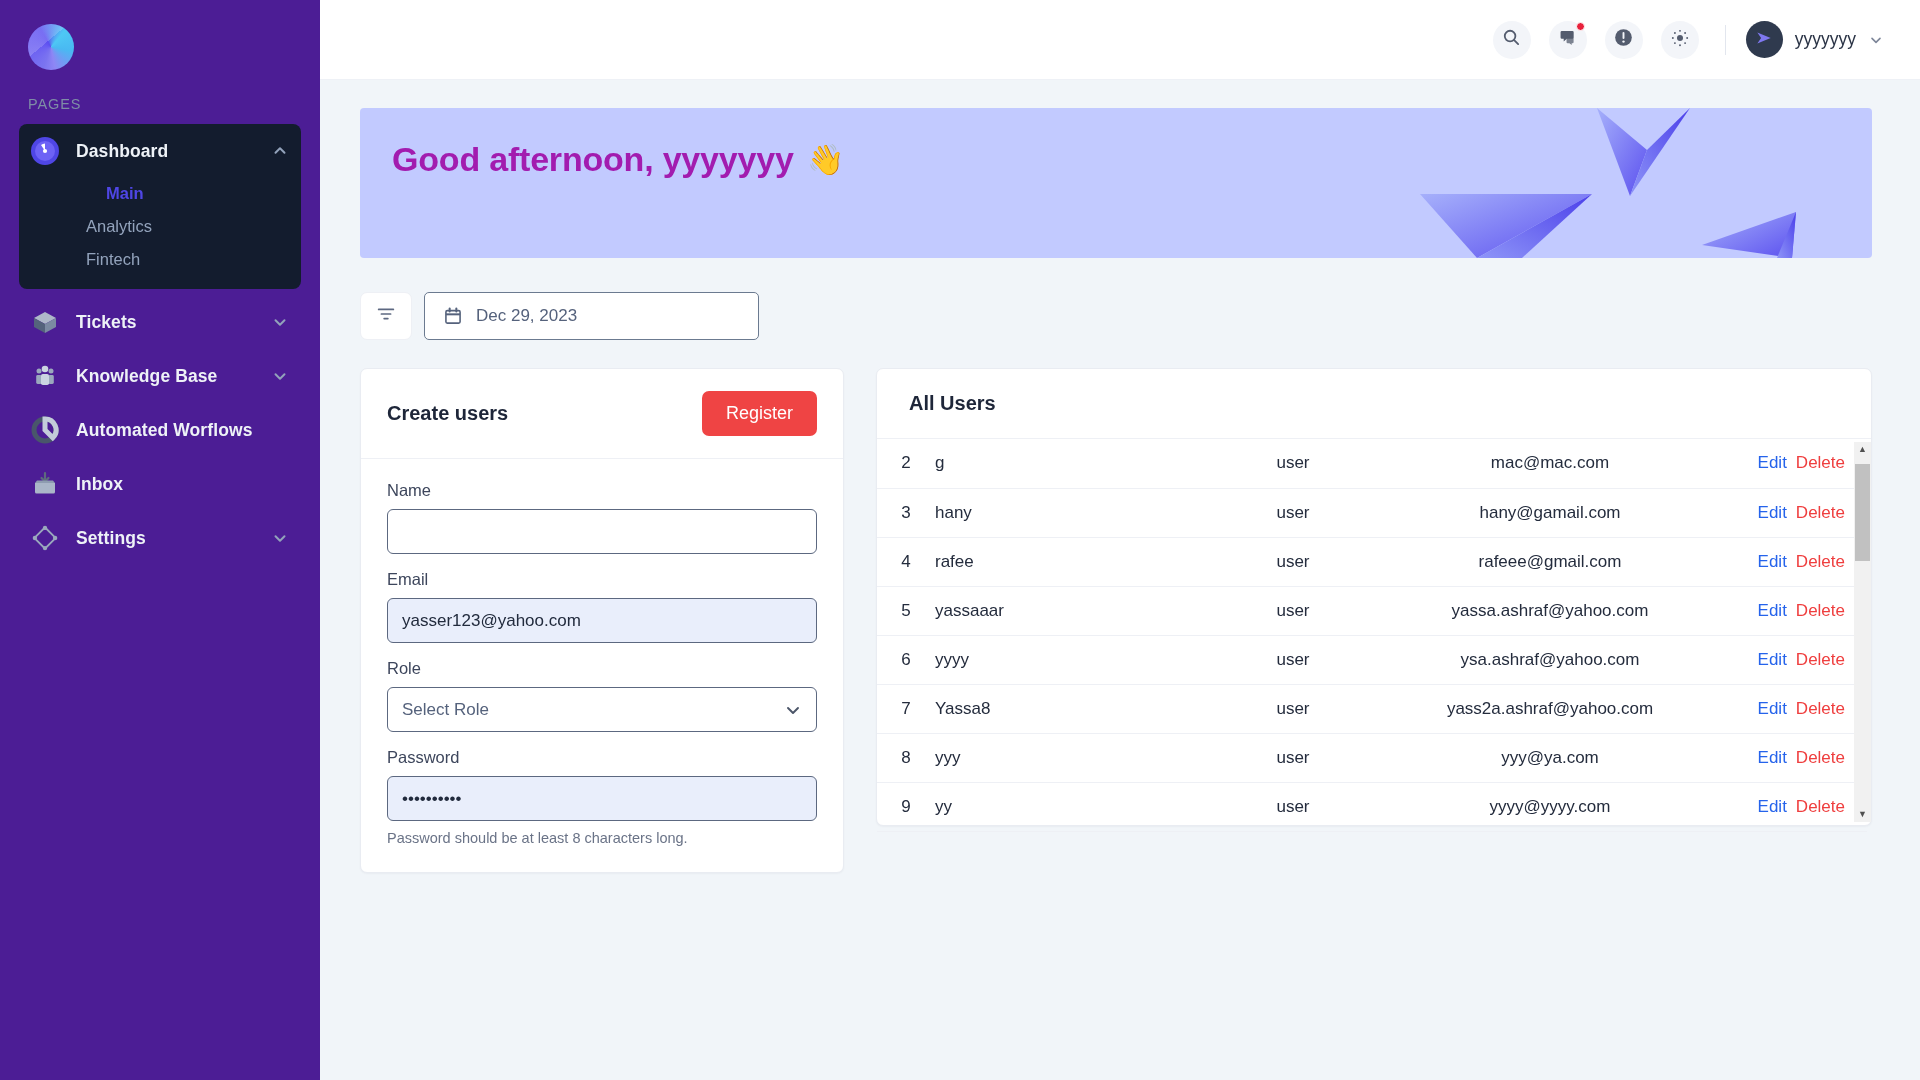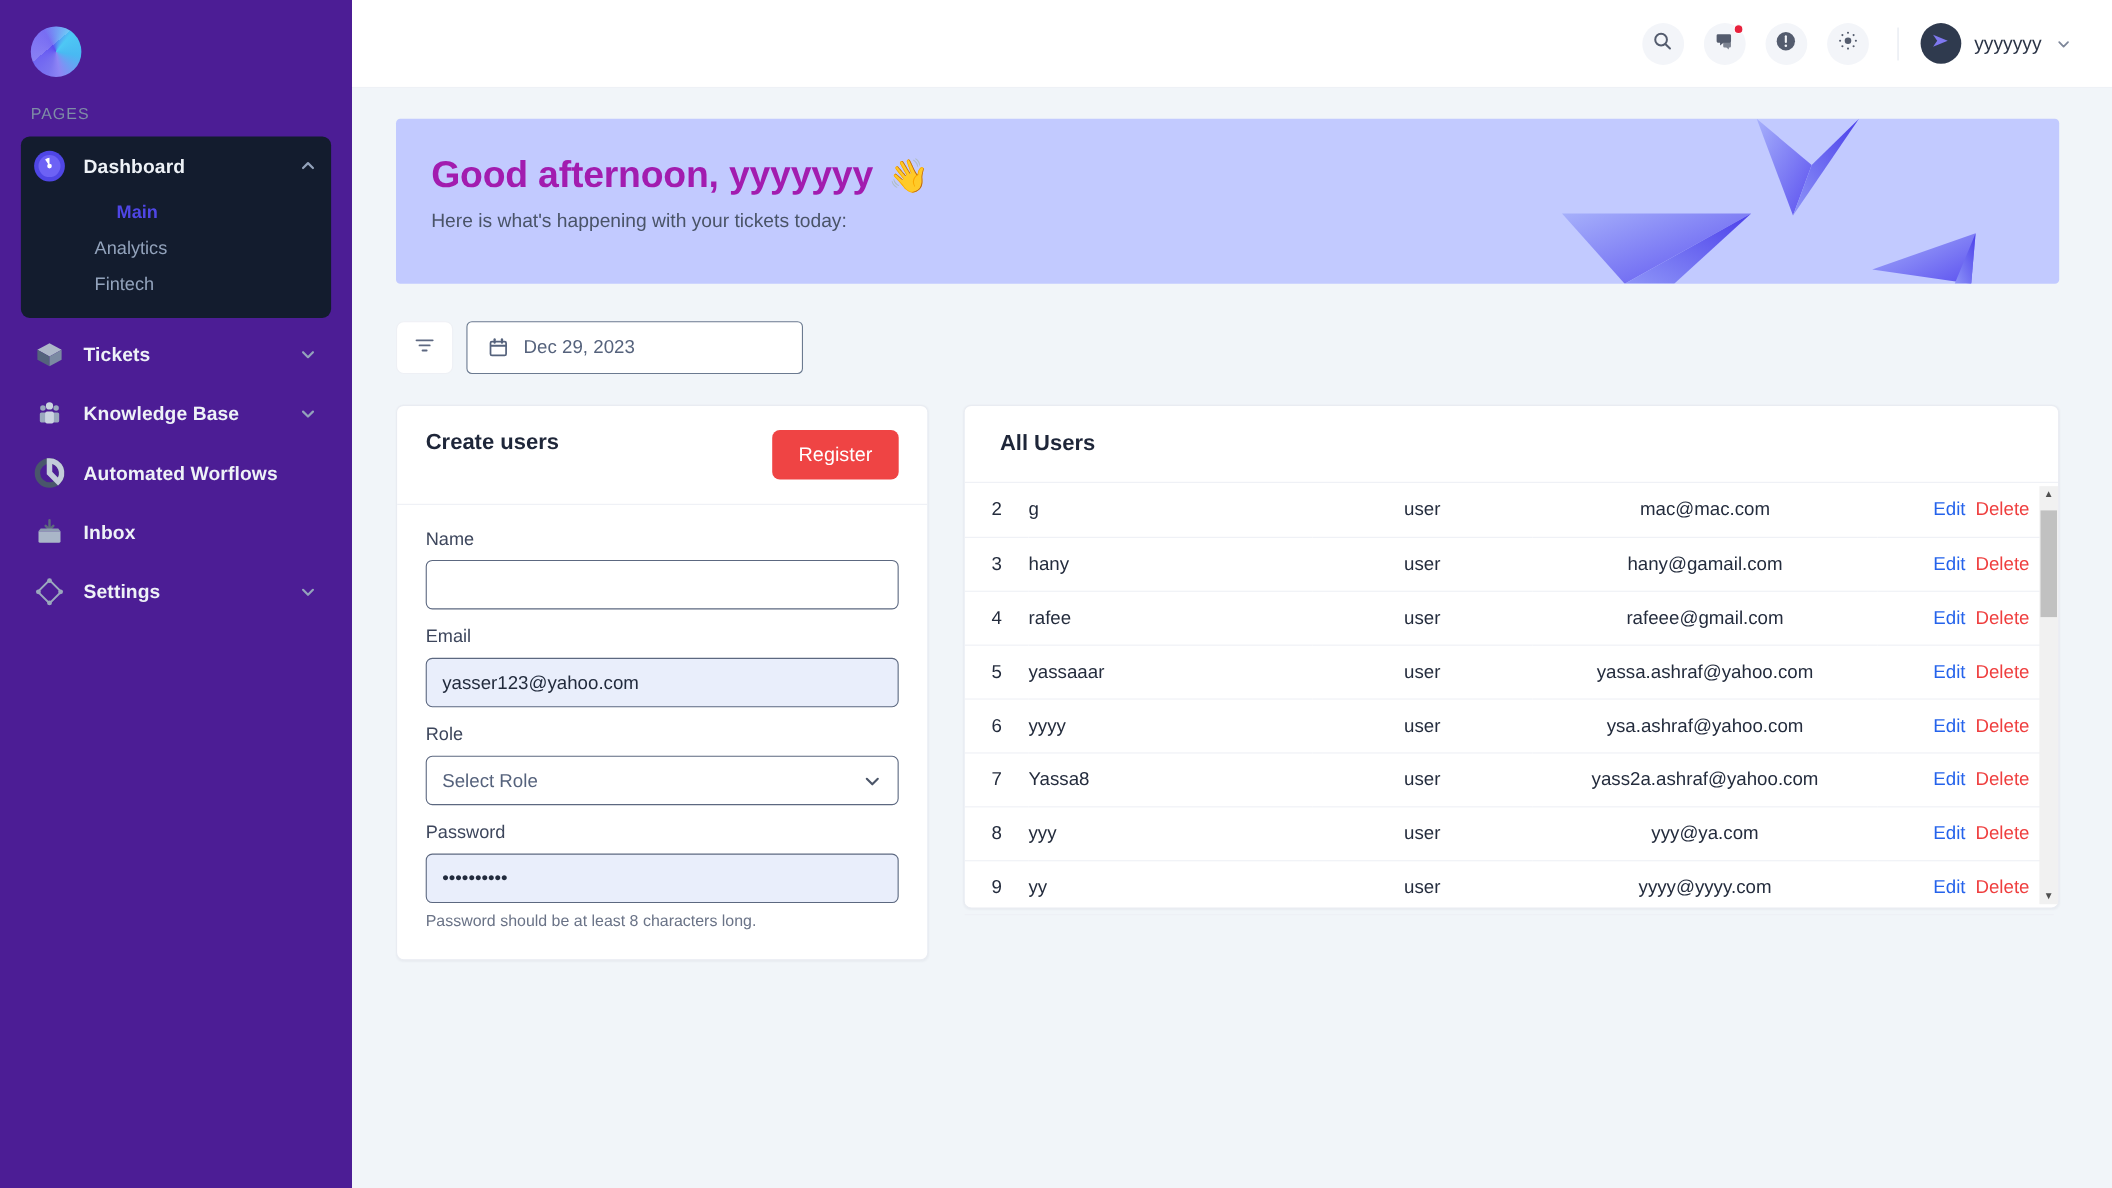--- a/index.html
+++ b/index.html
@@ -96,36 +96,36 @@
   .banner svg.deco { position: absolute; right: 0; top: 0; height: 150px; width: 500px; }
 
   
   .filter-row { display: flex; gap: 12px; margin-top: 34px; }
   .filter-btn {
     width: 52px; height: 48px; background: #fff; border: 1px solid #eef0f5;
     border-radius: 7px; display: flex; align-items: center; justify-content: center;
     cursor: pointer; color: #5d6881;
   }
   .date-box {
-    height: 48px; width: 306px; background: #fff; border: 1px solid #6b7a90;
+    height: 48px; width: 335px; background: #fff; border: 1px solid #6b7a90;
     border-radius: 5px; display: flex; align-items: center; gap: 13px;
     padding: 0 18px; cursor: pointer;
   }
   .date-txt { font-size: 17px; color: #55627c; }
 
   
   .cards { display: flex; gap: 32px; margin-top: 28px; align-items: flex-start; }
 
   .card {
     background: #fff; border: 1px solid #e9ecf2; border-radius: 7px;
     box-shadow: 0 1px 2px rgba(16,24,40,.04);
   }
   .create-card { width: 484px; }
   .card-head {
-    display: flex; justify-content: space-between;
+    display: flex; align-items: center; justify-content: space-between;
     padding: 22px 26px 22px 26px; border-bottom: 1px solid #eef0f5;
   }
   .card-title { font-size: 20px; font-weight: 700; color: #1e2639; }
   .btn-register {
     background: #ef4444; color: #fff; border: none; border-radius: 7px;
     font-size: 18px; font-family: inherit; padding: 12px 24px; cursor: pointer;
   }
   .form { padding: 22px 26px 26px 26px; }
   .field-label { font-size: 16.5px; color: #3d465c; margin-bottom: 9px; display: block; }
   .input {
@@ -365,21 +365,20 @@
           <path d="M275 42 L318 0 L258 88 Z" fill="url(#g2)"></path>
           <path d="M48 86 L220 86 L105 150 Z" fill="url(#g1)"></path>
           <path d="M220 86 L150 150 L105 150 Z" fill="url(#g2)"></path>
           <path d="M330 137 L424 104 L420 150 Z" fill="url(#g1)"></path>
           <path d="M424 104 L405 150 L420 150 Z" fill="url(#g2)"></path>
         </svg>
         <h1>
           <span>Good afternoon, yyyyyyy</span>
           <span class="wave">👋</span>
         </h1>
-        <p>Here is what's happening with your tickets today:</p>
       </section>
 
       <div class="filter-row">
         <div class="filter-btn">
           <span>
             <svg width="22" height="22" viewBox="0 0 24 24" fill="none" stroke="currentColor" stroke-width="1.9" stroke-linecap="round">
               <line x1="4" y1="7" x2="20" y2="7"></line>
                 <line x1="7" y1="12" x2="17" y2="12"></line>
                 <line x1="10" y1="17" x2="14" y2="17"></line>
             </svg>

